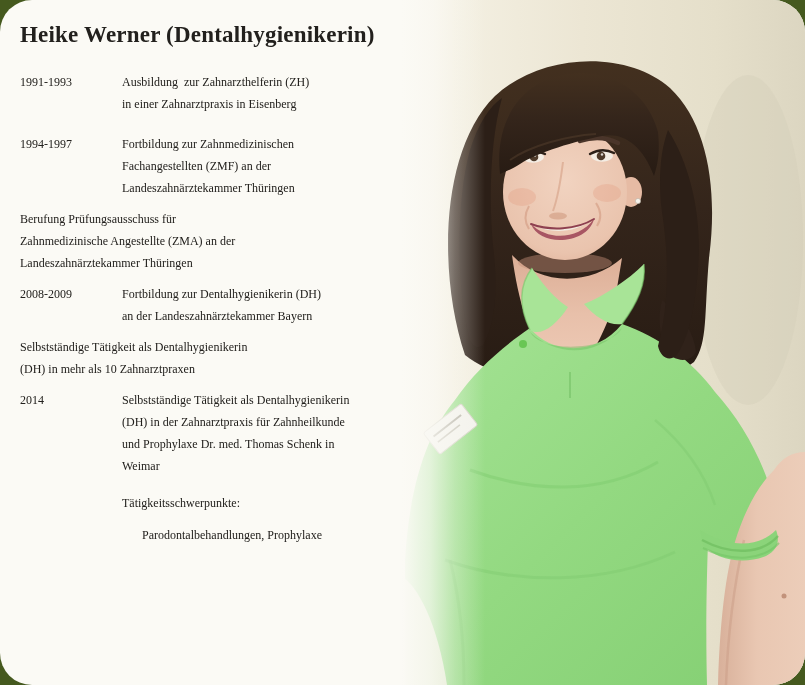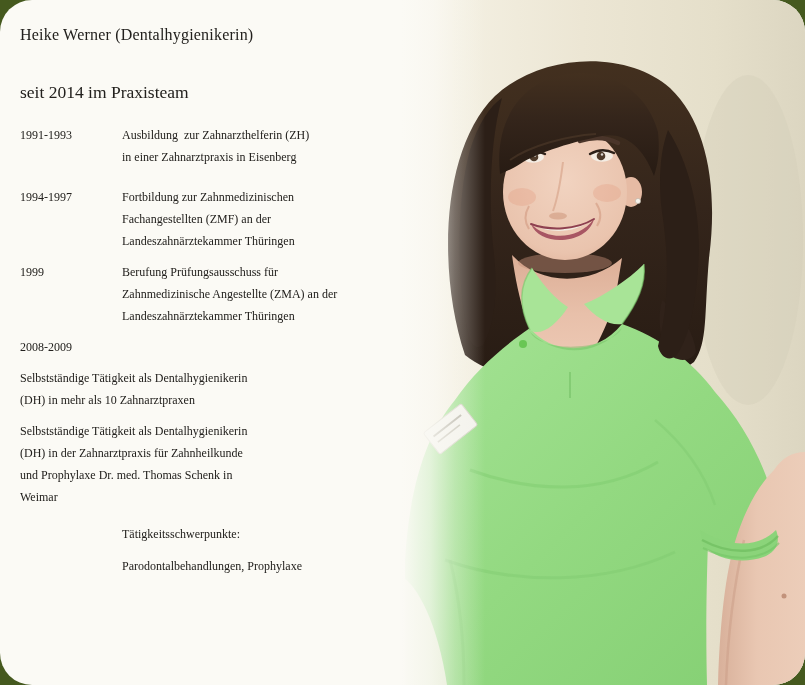--- a/index.html
+++ b/index.html
@@ -31,41 +31,41 @@
     pointer-events:none;
   }
   
   .content{
     position:absolute;left:20px;top:0;
     width:470px;
     color:#22201d;
   }
   h1.title{
     margin:20px 0 0 0;
-    font-size:16px;line-height:30px;
-    font-weight:normal;
+    font-size:23px;line-height:30px;
+    font-weight:bold;
     letter-spacing:0.2px;
     white-space:pre;
   }
   .subtitle{
     margin-top:31px;
     font-size:17.5px;line-height:22px;
     white-space:pre;
   }
   .timeline{margin-top:21px;}
   .row{
     display:grid;
     grid-template-columns:102px 1fr;
     margin-bottom:9px;
     font-size:12px;line-height:22px;
   }
   .row .period{white-space:pre;}
   .row .desc{white-space:pre;}
   .row.focus-label-row{margin-top:15px;margin-bottom:8px;}
-  .row.focus-values-row{margin-top:10px;margin-bottom:0;}
+  .row.focus-values-row{margin-top:10px;margin-bottom:0;gap:20px;}
 </style>
 </head>
 <body>
 
 <div class="card">
 
   <div class="photo">
     <svg width="405" height="685" viewBox="0 0 405 685" xmlns="http://www.w3.org/2000/svg">
       <defs>
         <linearGradient id="wallGrad" x1="0" y1="0" x2="1" y2="0">
@@ -200,50 +200,51 @@
       </g>
 
       <path d="M0,685 L0,575 C18,585 38,625 47,685 Z" fill="#efecdc" opacity="0.85"></path>
       <path d="M50,560 C60,600 64,645 64,685" stroke="#7dc96d" stroke-width="3" fill="none" opacity="0.35"></path>
     </svg>
     <div class="photo-fade"></div>
   </div>
 
   <div class="content">
     <h1 class="title">Heike Werner (Dentalhygienikerin)</h1>
-    <div class="subtitle">seit 2014 im Praxisteam</div>
 
     <div class="timeline">
       <div class="row">
         <div class="period">1991-1993</div>
         <div class="desc">Ausbildung  zur Zahnarzthelferin (ZH)
 in einer Zahnarztpraxis in Eisenberg</div>
       </div>
       <div class="row">
       </div>
       <div class="row">
         <div class="period">1994-1997</div>
         <div class="desc">Fortbildung zur Zahnmedizinischen
 Fachangestellten (ZMF) an der
 Landeszahnärztekammer Thüringen</div>
       </div>
       <div class="row">
-        <div class="period">1999</div>
         <div class="desc">Berufung Prüfungsausschuss für
 Zahnmedizinische Angestellte (ZMA) an der
 Landeszahnärztekammer Thüringen</div>
       </div>
       <div class="row">
         <div class="period">2008-2009</div>
+        <div class="desc">Fortbildung zur Dentalhygienikerin (DH)
+an der Landeszahnärztekammer Bayern</div>
       </div>
       <div class="row">
         <div class="desc">Selbstständige Tätigkeit als Dentalhygienikerin
 (DH) in mehr als 10 Zahnarztpraxen</div>
       </div>
       <div class="row">
+        <div class="period">2014</div>
         <div class="desc">Selbstständige Tätigkeit als Dentalhygienikerin
 (DH) in der Zahnarztpraxis für Zahnheilkunde
 und Prophylaxe Dr. med. Thomas Schenk in
 Weimar</div>
       </div>
 
       <div class="row focus-label-row">
         <div class="period"></div>
         <div class="desc">Tätigkeitsschwerpunkte:</div>
       </div>

